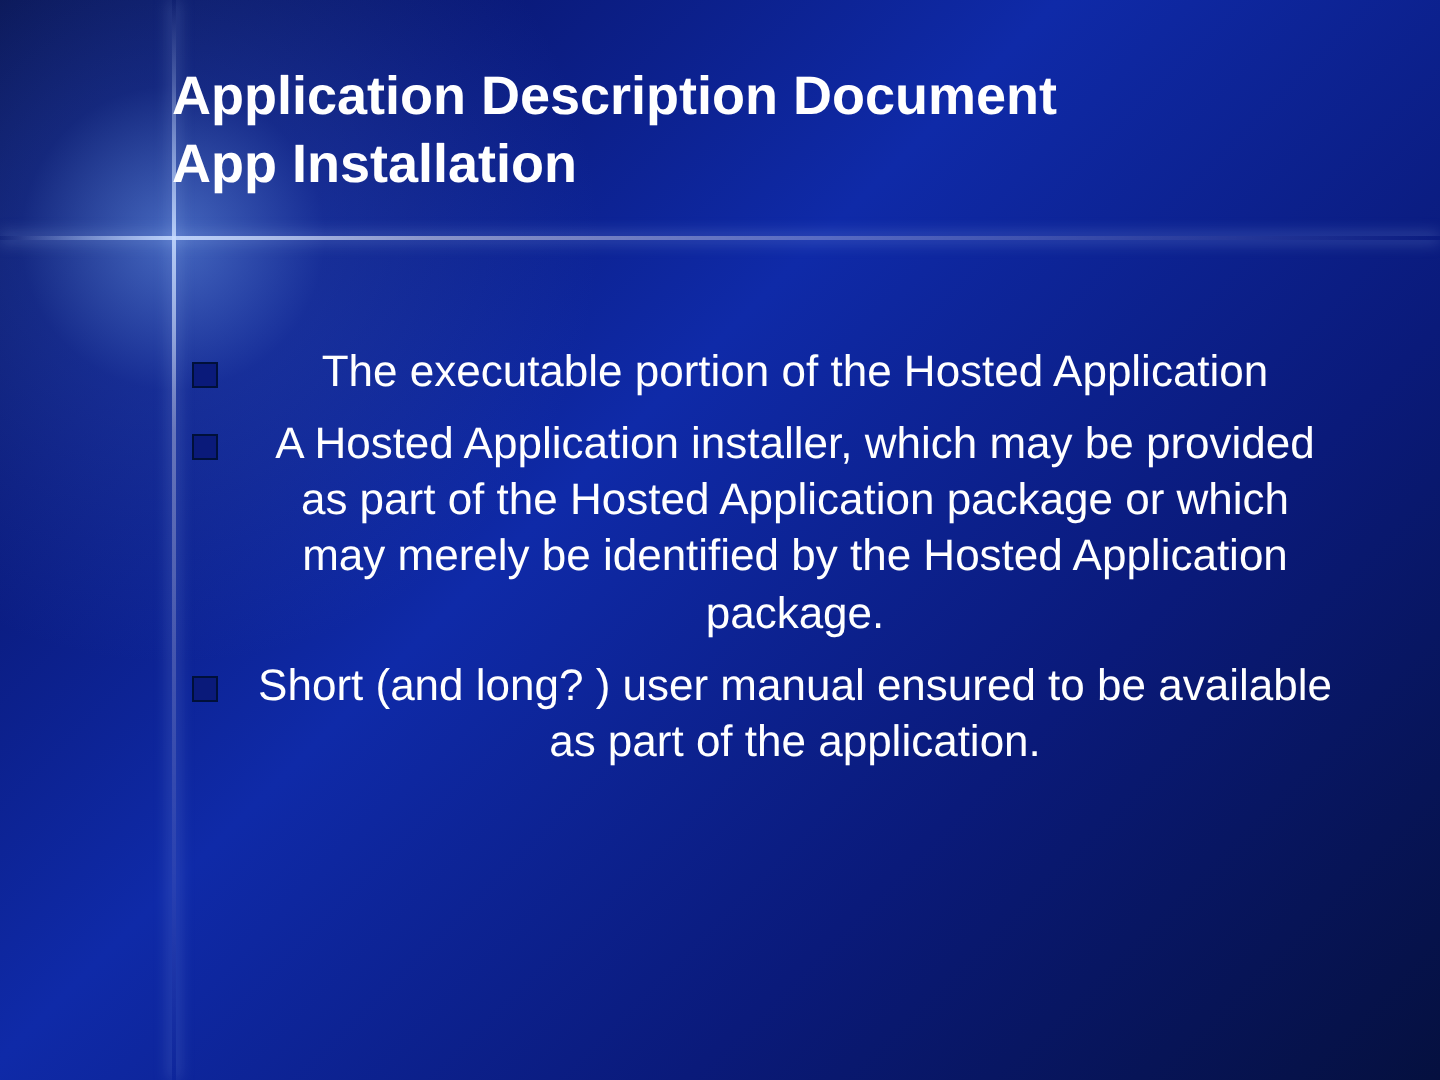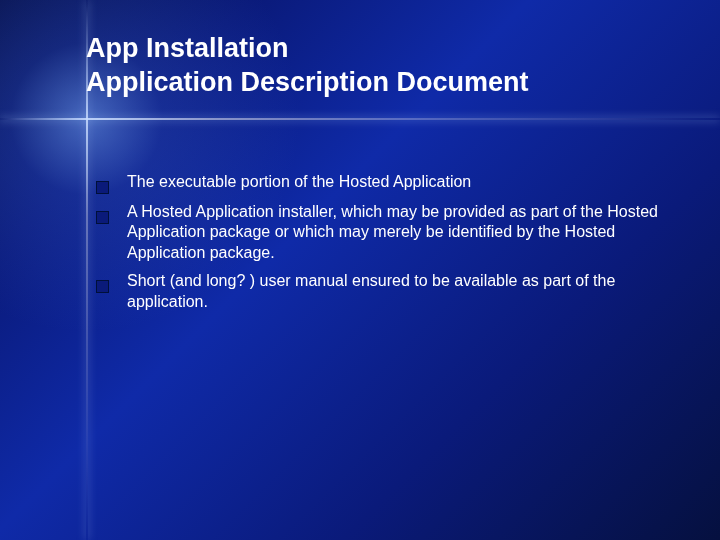--- a/index.html
+++ b/index.html
@@ -21,39 +21,39 @@
     position:absolute;left:86px;top:0;width:2px;height:540px;
     background:linear-gradient(180deg,rgba(255,255,255,0) 0%,rgba(200,220,255,0.85) 22%,rgba(255,255,255,0.35) 40%,rgba(255,255,255,0) 100%);
     box-shadow:0 0 8px rgba(180,210,255,0.5);
   }
   .title{
     position:absolute;left:86px;top:32px;right:60px;
     font-weight:bold;font-size:27px;line-height:1.25;color:#fff;
   }
   .body{
     position:absolute;left:96px;top:172px;right:52px;
-    font-size:16px;line-height:1.28;
+    font-size:22px;line-height:1.28;text-align:center;
   }
   .bullet{display:flex;align-items:flex-start;margin-bottom:8px;}
   .bullet .sq{
     flex:0 0 auto;width:11px;height:11px;background:#0a1a7a;
     margin-top:9px;margin-right:18px;border:1px solid #00103a;
   }
   .bullet .txt{flex:1 1 auto;}
 </style>
 </head>
 <body>
 
 <div class="slide">
   <div class="flare-h"></div>
   <div class="flare-v"></div>
 
   <div class="title">
+    <div>Application Description Document</div>
     <div>App Installation</div>
-    <div>Application Description Document</div>
   </div>
 
   <div class="body">
     <div class="bullet">
       <div class="sq"></div>
       <div class="txt">The executable portion of the Hosted Application</div>
     </div>
     <div class="bullet">
       <div class="sq"></div>
       <div class="txt">A Hosted Application installer, which may be provided as part of the Hosted Application package or which may merely be identified by the Hosted Application package.</div>

